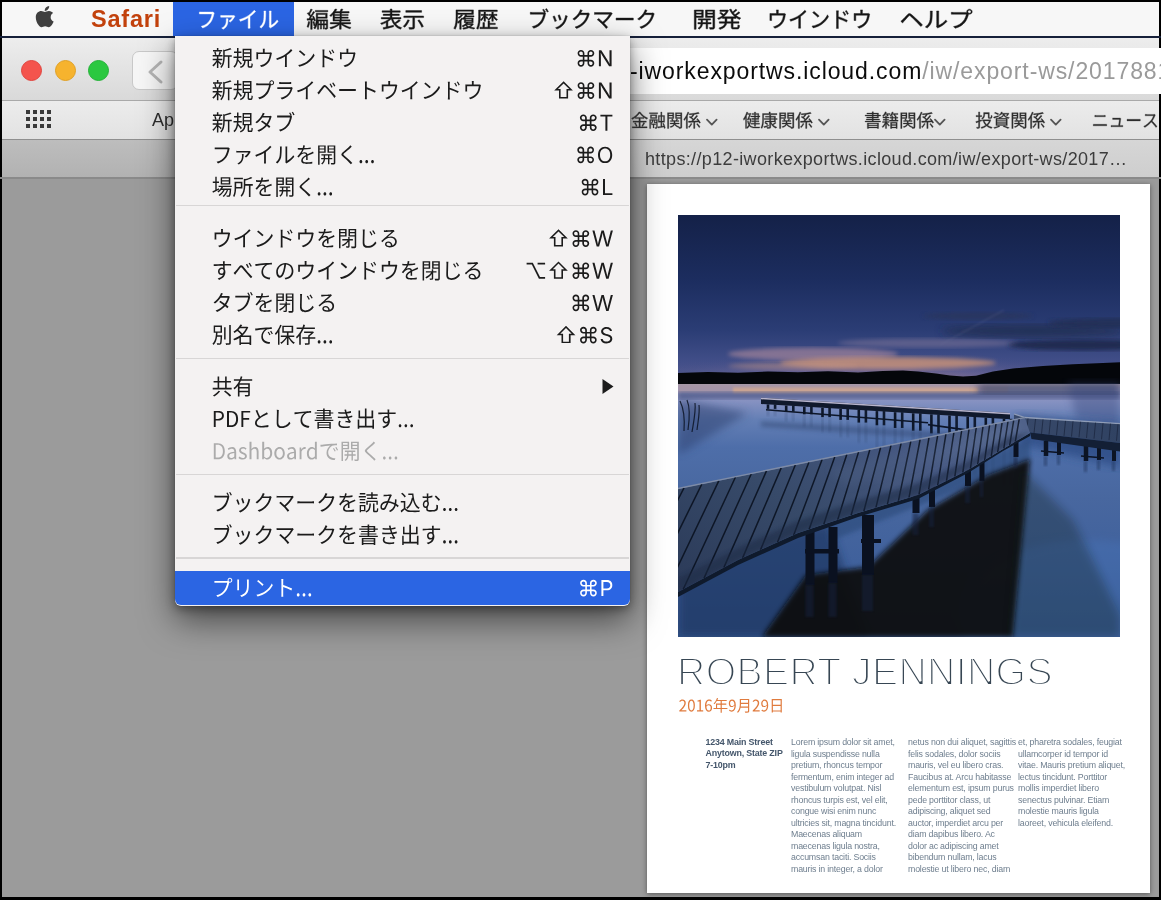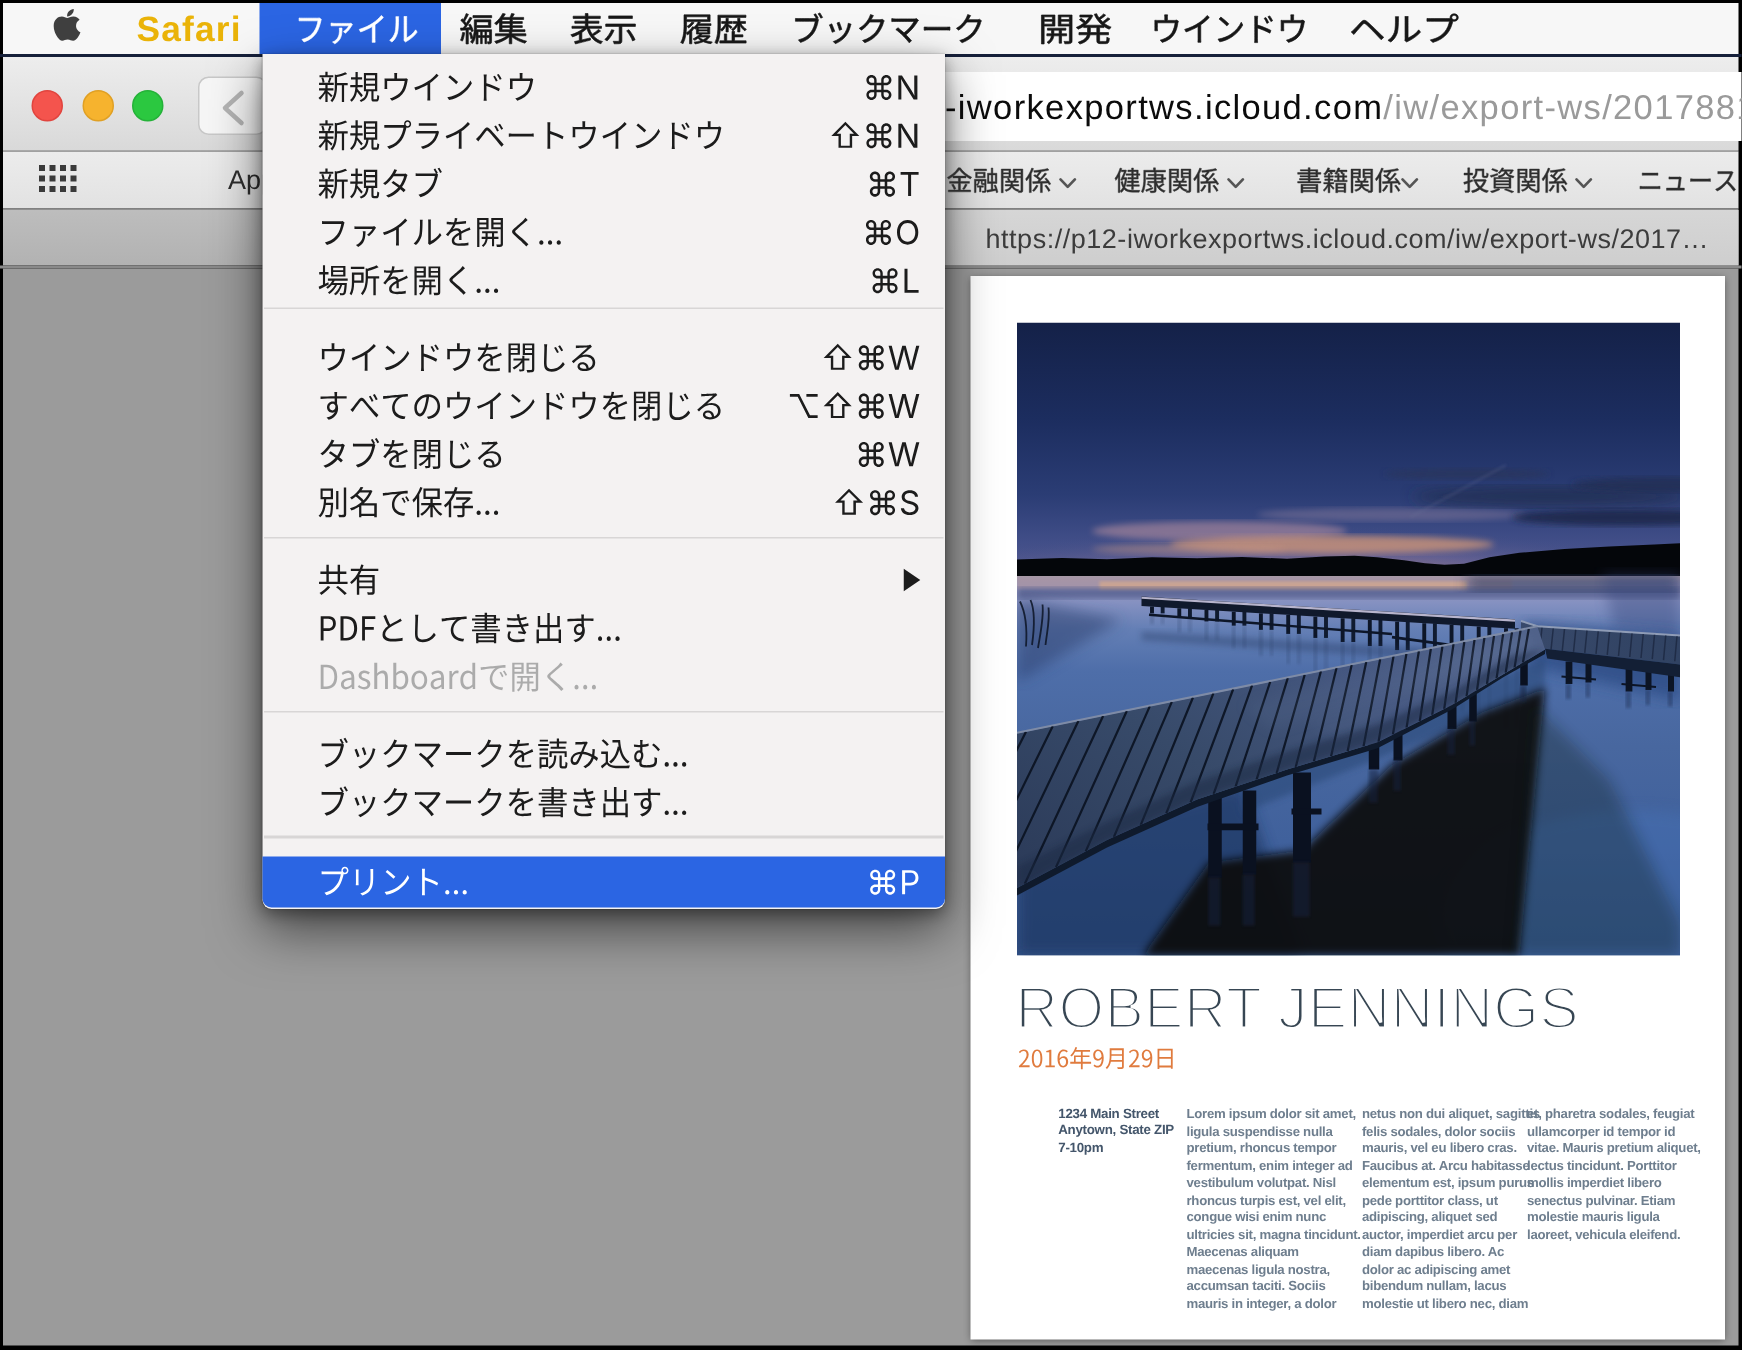--- a/index.html
+++ b/index.html
@@ -1,49 +1,49 @@
 <!DOCTYPE html>
 <html><head><meta charset="utf-8">
 <style>
 * { margin:0; padding:0; box-sizing:border-box; }
 html,body { width:1161px; height:900px; overflow:hidden; background:#000;
   font-family:"Liberation Sans", sans-serif; }
 .abs { position:absolute; }
 #menubar { left:2px; top:2px; width:1157px; height:34px; background:#f7f7f7; }
 #mbblue { left:173px; top:2px; width:121px; height:34px; background:#2b65e3; }
 #safari { left:91px; top:2px; width:120px; height:26px; line-height:34px; font-weight:bold;
-  font-size:23.5px; color:#eab308; letter-spacing:0.8px; }
+  font-size:23.5px; color:#c2410c; letter-spacing:0.8px; }
 #mbline { left:0; top:36px; width:1161px; height:2px; background:#16203a; }
 #toolbar { left:2px; top:38px; width:1157px; height:63px;
   background:linear-gradient(#ededed,#d9d9d9); border-bottom:1px solid #a9a9a9; }
 .tl { width:21px; height:21px; border-radius:50%; top:60px; }
 #tlr { left:21px; background:#f4544d; border:0.5px solid #e1443e; }
 #tly { left:54.5px; background:#f6b32e; border:0.5px solid #e0a024; }
 #tlg { left:88px; background:#2bc840; border:0.5px solid #24b238; }
 #backbtn { left:132px; top:51px; width:46px; height:39px; background:#f6f6f6;
   border:1px solid #c8c8c8; border-radius:7px; }
 #backbtn svg { position:absolute; left:12px; top:7px; }
 #urlfield { left:600px; top:48px; width:561px; height:46px; background:#fff; border-radius:8px 0 0 8px; }
 #urltext { left:630px; top:48px; height:46px; line-height:47px; font-size:23px; letter-spacing:0.9px; color:#0b0b0b; white-space:nowrap; }
 #urltext .gray { color:#9a9a9a; }
 #bookmarks { left:2px; top:101px; width:1157px; height:39px;
   background:linear-gradient(#ececec,#e2e2e2); border-bottom:1px solid #8f8f8f; }
 #apl { left:152px; top:101px; height:38px; line-height:39px; font-size:18px; color:#2e2e2e; }
 #tabbar { left:2px; top:140px; width:1157px; height:37px; background:linear-gradient(#bdbdbd,#b2b2b2); }
 #activetab { left:578px; top:140px; width:581px; height:37px;
   background:linear-gradient(#d6d6d6,#cecece); border-left:1px solid #9e9e9e; }
-#tabtitle { left:645px; top:140px; height:37px; line-height:38px; font-size:18px; letter-spacing:0.35px; color:#3c3c3c;margin-left:12px; }
+#tabtitle { left:645px; top:140px; height:37px; line-height:38px; font-size:18px; letter-spacing:0.35px; color:#3c3c3c; }
 #tabline { left:0; top:177px; width:1161px; height:2px; background:#8a8a8a; }
 #content { left:2px; top:179px; width:1157px; height:718px; background:#9b9b9b; }
 #paper { left:647px; top:184px; width:503px; height:709px; background:#fff;
   box-shadow:0 1px 5px rgba(0,0,0,0.45); }
 #photo { position:absolute; left:678px; top:215px; }
 #rj { left:674px; top:645px; }
 #cols { left:678px; top:737px; width:440px; font-size:8.8px; letter-spacing:-0.18px; line-height:11.5px; color:#6e7e8e; }
-.col { position:absolute; top:0; white-space:nowrap;font-weight:bold; }
+.col { position:absolute; top:0; white-space:nowrap; }
 #c0 { left:0.5px; font-weight:bold; color:#44566b; font-size:8.9px; line-height:11.4px;margin-left:27px; }
 #c1 { left:113px; } #c2 { left:230px; } #c3 { left:340px; }
 #menu { left:175px; top:36px; width:455px; height:570px; background:#f4f2f2;
   border-radius:0 0 6px 6px; box-shadow:0 14px 34px rgba(0,0,0,0.55), 0 3px 10px rgba(0,0,0,0.35), 0 0 1px rgba(0,0,0,0.4); }
 #printrow { left:175px; top:570.7px; width:455px; height:34.4px; background:#2b65e3; border-radius:0 0 6px 6px; }
 .sep { position:absolute; left:176px; width:453px; height:1.5px; background:#d8d6d6; }
 #ov { position:absolute; left:0; top:0; z-index:100; pointer-events:none; }
 #ovwrap { position:absolute; left:0; top:0; z-index:100; }
 </style></head>
 <body>

